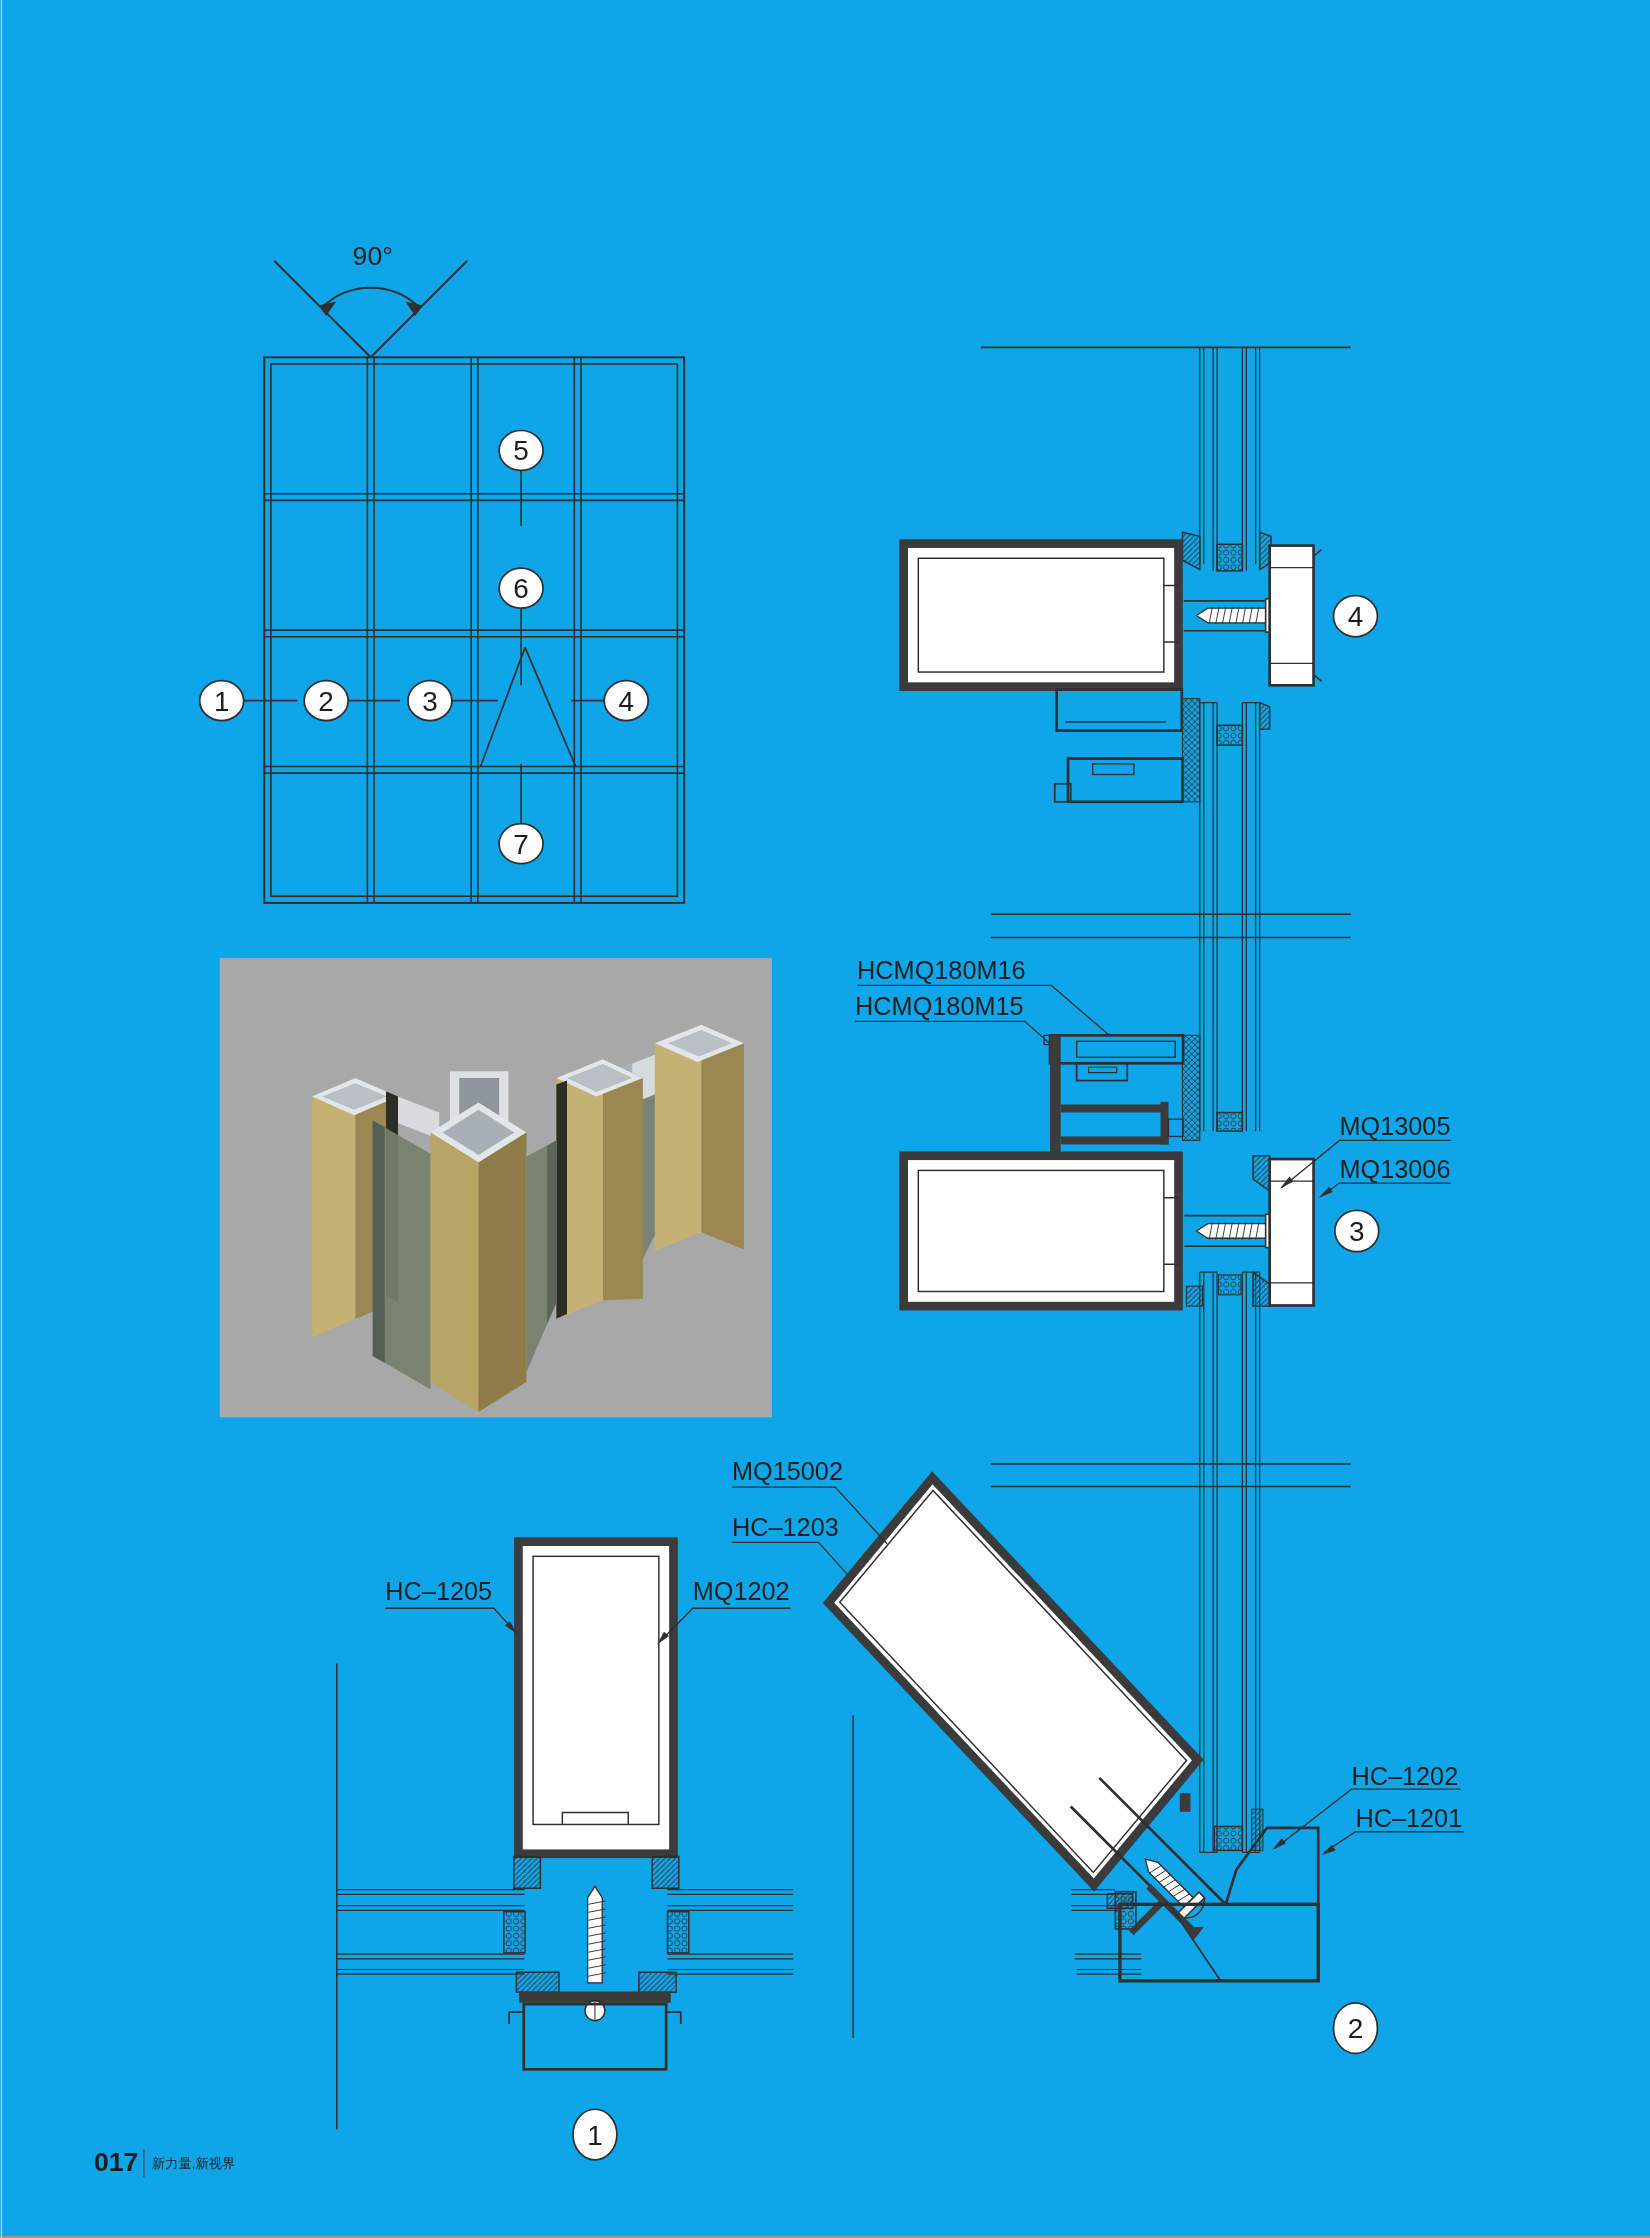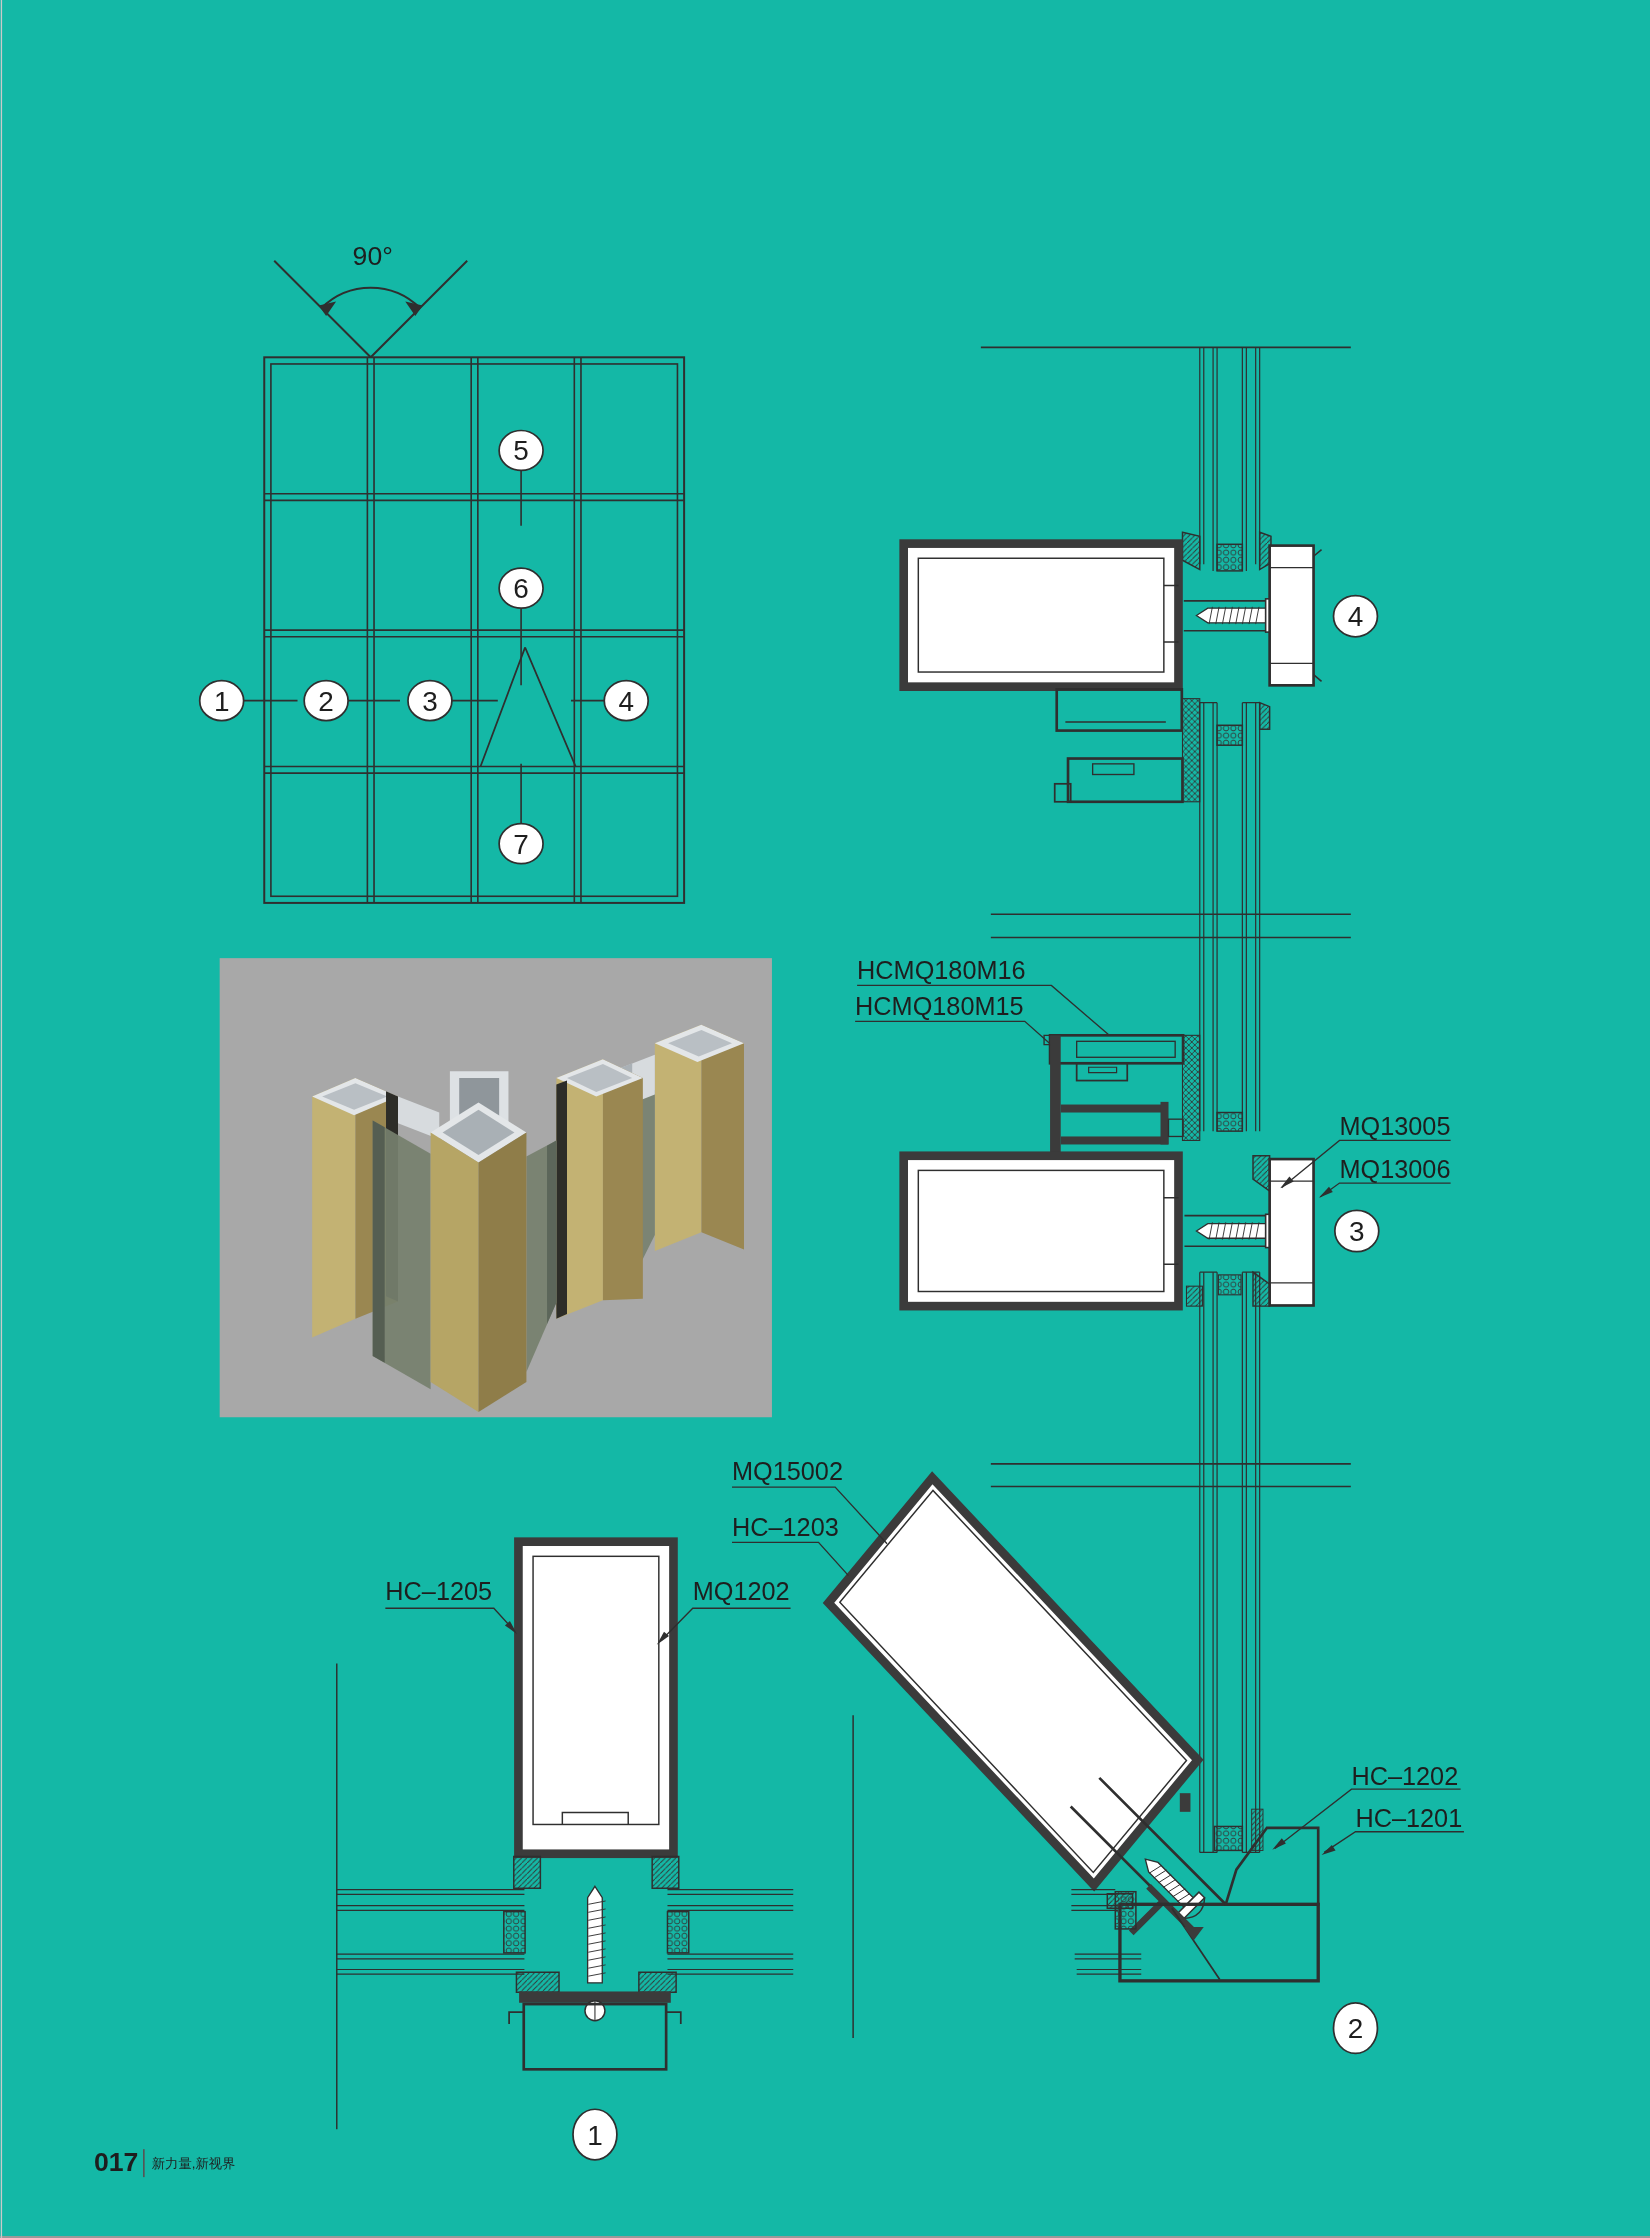--- a/index.html
+++ b/index.html
@@ -1,16 +1,16 @@
 <!DOCTYPE html>
 <html style="font-size:10.6px"><head>
 <meta charset="utf-8">
 <style>
   html,body{margin:0;padding:0;background:#ffffff;}
-  #page{position:relative;width:1651px;height:2239px;background:#14b8a6;overflow:hidden;
+  #page{position:relative;width:1651px;height:2239px;background:#0ea5e9;overflow:hidden;
         font-family:"Liberation Sans",sans-serif;}
   svg text{font-family:"Liberation Sans",sans-serif;fill:#1e1e1e;}
   .lbl{font-size:38px;}
   .callout{font-size:42px;}
   .angle{font-size:40px;}
 </style>
 </head>
 <body>
 <div id="page">
 

